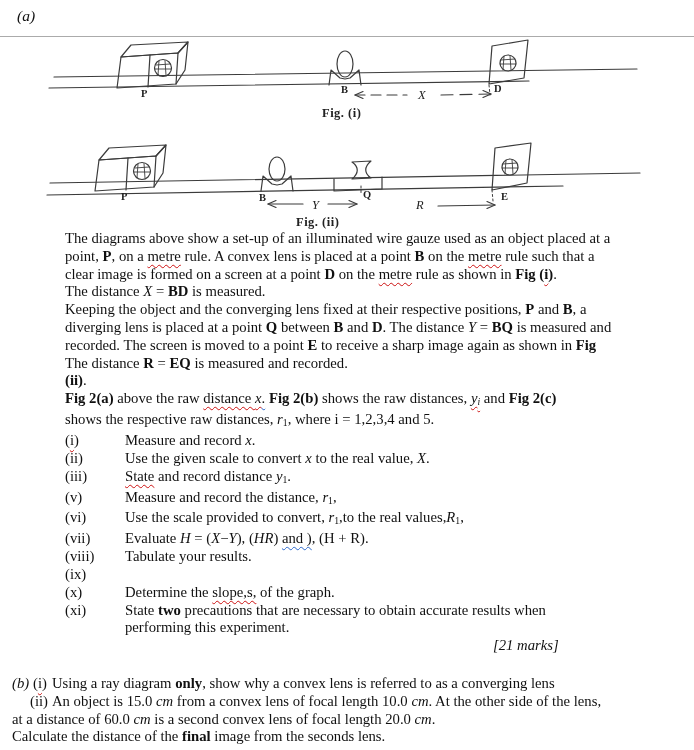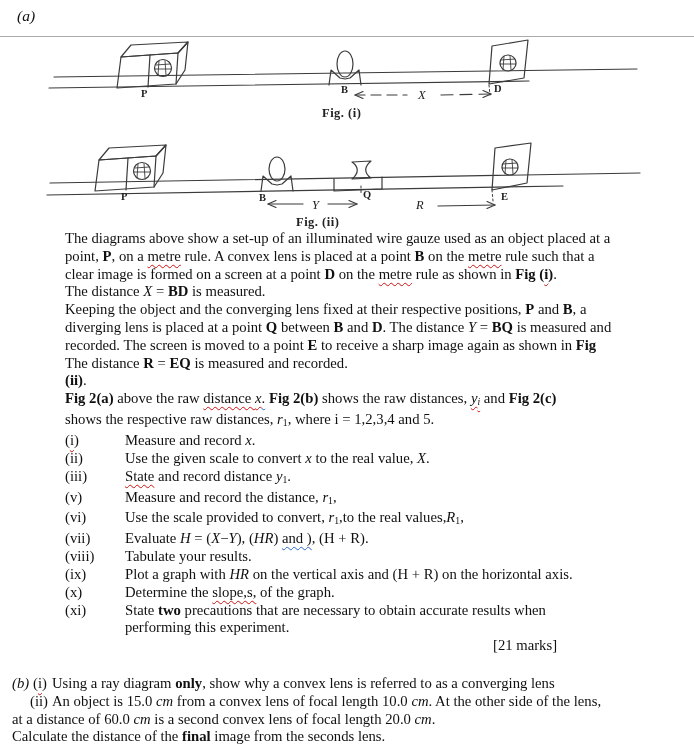--- a/index.html
+++ b/index.html
@@ -12,21 +12,21 @@
   .fig2{top:139px;}
   .fig text{font-family:"Liberation Serif",serif;fill:#222;}
   .lbl{font-weight:bold;font-size:10.5px;}
   .var{font-style:italic;font-size:12.5px;}
   .cap{font-weight:bold;font-size:12.5px;letter-spacing:.5px;}
   .body{position:absolute;left:65px;top:230px;width:629px;font-size:14.7px;line-height:17.8px;white-space:nowrap;}
   .partb{position:absolute;left:12px;top:675px;font-size:14.7px;line-height:17.8px;white-space:nowrap;}
   .li{display:flex;}
   .num{width:60px;flex:none;}
   .cont{margin-left:60px;}
-  .marks{margin-left:428px;}
+  .marks{margin-left:428px;font-style:italic;}
   .pbrow{display:flex;}
   .mb{width:21px;flex:none;}
   .mi{width:19px;flex:none;}
   .mii-ind{width:18px;flex:none;}
   .mii{width:22px;flex:none;}
   .ind40{}
   .b{font-weight:bold;}
   .i{font-style:italic;}
   .sub{font-size:.66em;vertical-align:-0.22em;}
   .sq-red{text-decoration-line:underline;text-decoration-style:wavy;text-decoration-color:#cc1111;
@@ -165,21 +165,20 @@
     <div class="li">
       <span class="num"><span>(vii)</span></span>
       <span><span>Evaluate </span><span class="i">H</span><span> = (</span><span class="i">X</span><span>−</span><span class="i">Y</span><span>), (</span><span class="i">HR</span><span>) </span><span class="sq-blue">and )</span><span>, (H + R).</span></span>
     </div>
     <div class="li">
       <span class="num"><span>(viii)</span></span>
       <span><span>Tabulate your results.</span></span>
     </div>
     <div class="li">
       <span class="num"><span>(ix)</span></span>
-      <span><span>Plot a graph with </span><span class="i">HR</span><span> on the vertical axis and (H + R) on the horizontal axis.</span></span>
     </div>
     <div class="li">
       <span class="num"><span>(x)</span></span>
       <span><span>Determine the </span><span class="sq-red">slope,s,</span><span> of the graph.</span></span>
     </div>
     <div class="li">
       <span class="num"><span>(xi)</span></span>
       <span><span>State </span><span class="b">two</span><span> precautions that are necessary to obtain accurate results when</span></span>
     </div>
     <div class="cont"><span>performing this experiment.</span></div>

